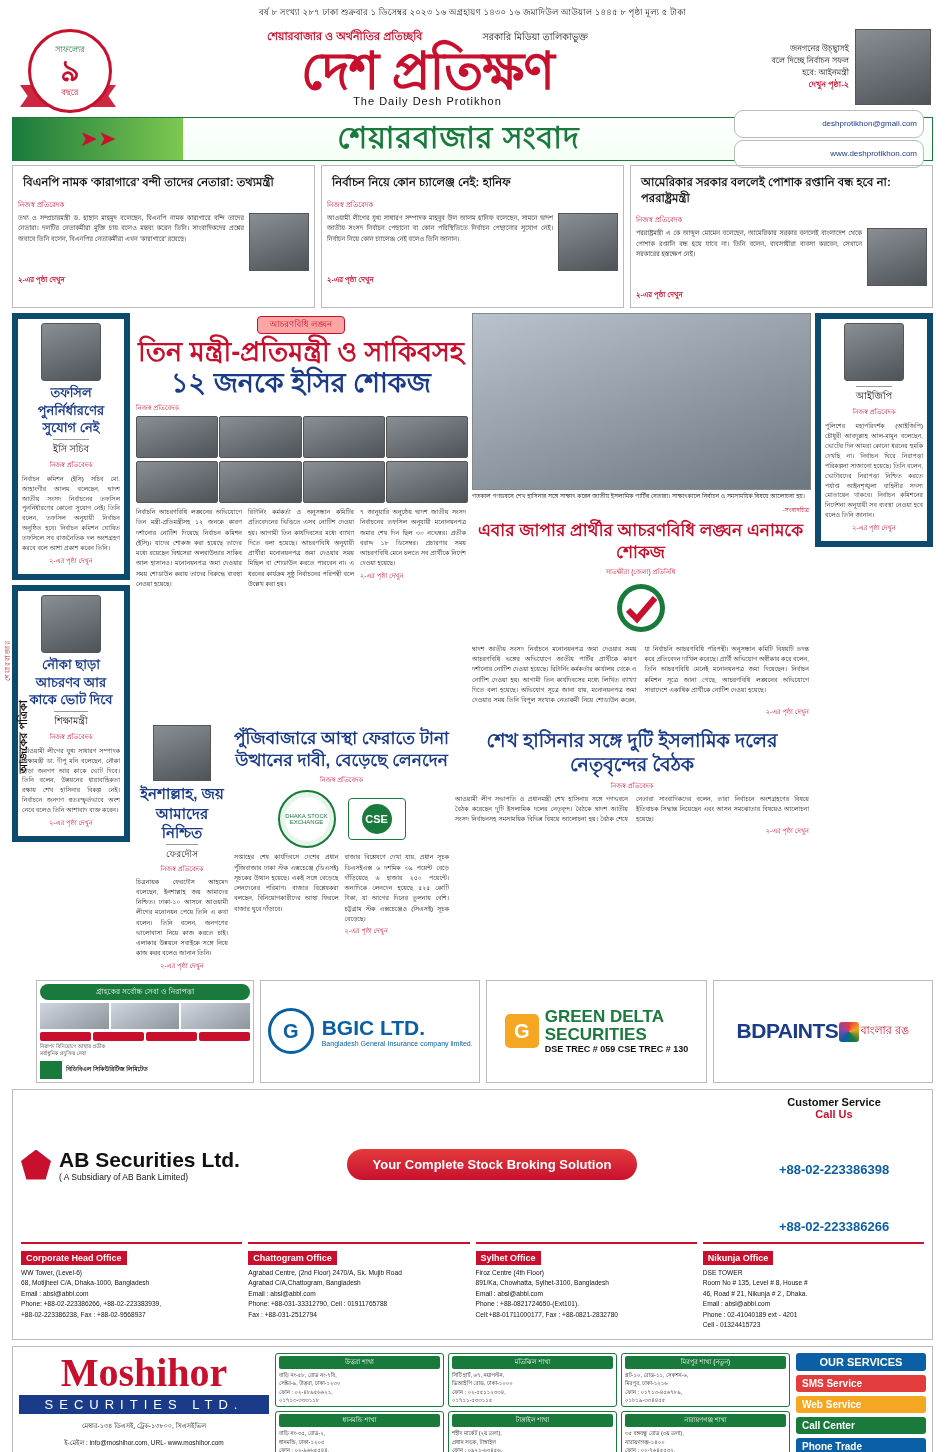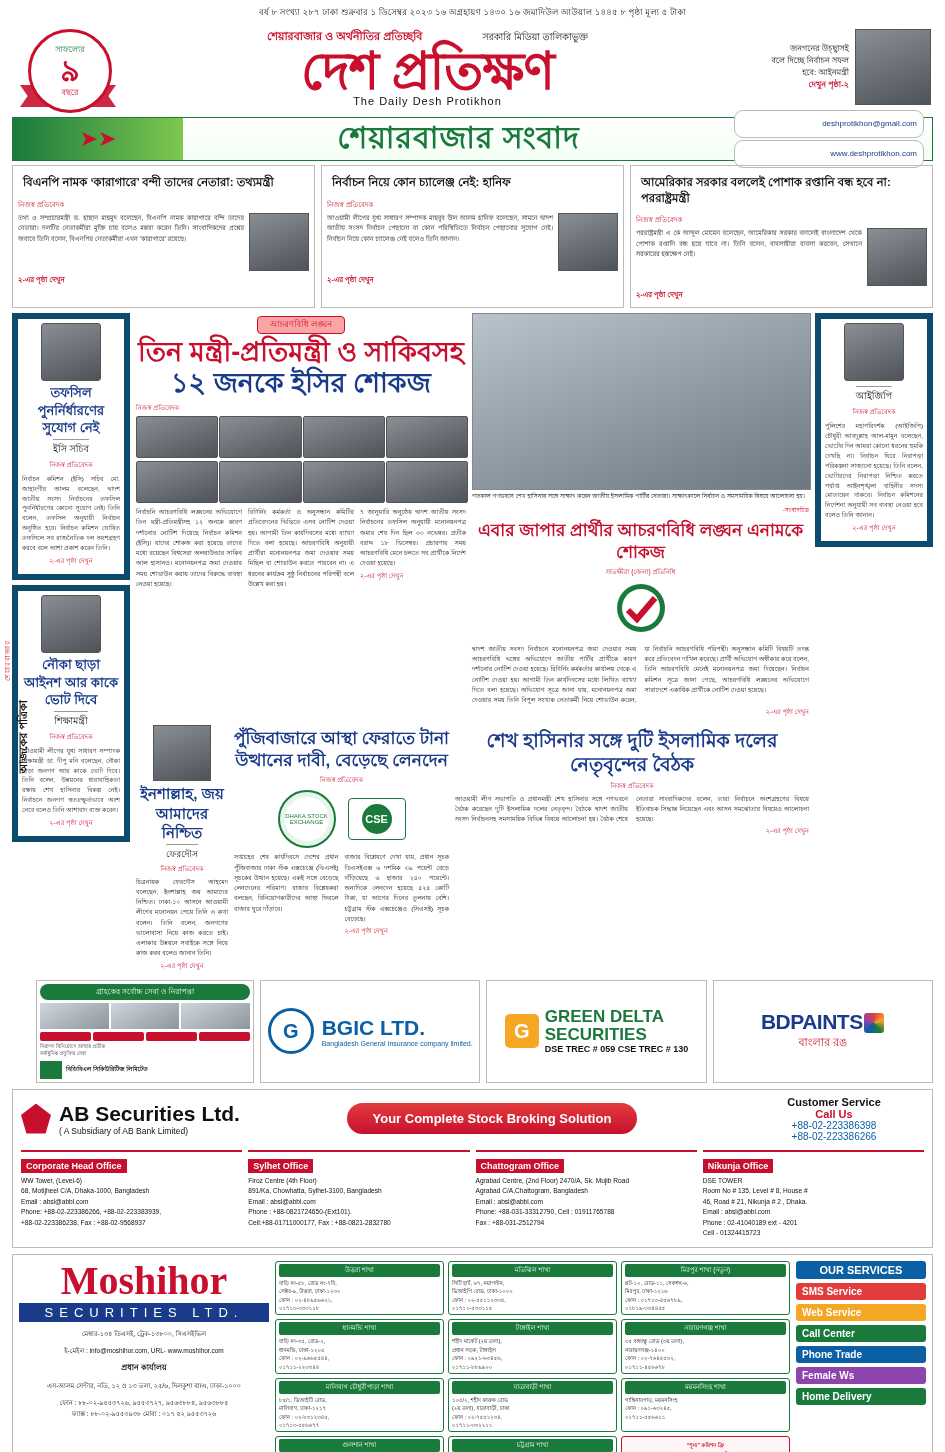--- a/index.html
+++ b/index.html
@@ -103,37 +103,37 @@
   .ad1 .foot .lg{width:22px;height:18px;background:#1a7a3c;}
   .ad1 .foot .tx{font-size:6px;font-weight:bold;}
   .ad2{flex:1;display:flex;align-items:center;justify-content:center;gap:8px;}
   .bgic-mark{width:40px;height:40px;border:3px solid #0b5fa4;border-radius:50%;display:flex;align-items:center;justify-content:center;color:#0b5fa4;font-size:20px;font-weight:bold;}
   .bgic-t1{font-size:21px;font-weight:bold;color:#0b5fa4;}
   .bgic-t2{font-size:7px;color:#0b5fa4;}
   .ad3{flex:1;display:flex;align-items:center;justify-content:center;gap:6px;}
   .gd-mark{width:34px;height:34px;background:#f5a623;border-radius:5px;display:flex;align-items:center;justify-content:center;color:#fff;font-size:20px;font-weight:bold;}
   .gd-t1{font-size:17px;font-weight:bold;color:#1a7a3c;line-height:1.05;}
   .gd-t2{font-size:9px;font-weight:bold;color:#111;}
-  .ad4{flex:1;display:flex;flex-direction:column;align-items:center;justify-content:center;}
+  .ad4{flex:1;display:flex;flex-direction:row;align-items:center;justify-content:center;}
   .bd-t{font-size:21px;font-weight:bold;color:#1a3a8a;letter-spacing:-0.5px;}
   .bd-fan{display:inline-block;width:20px;height:20px;background:conic-gradient(#e23c3c,#f5a623,#1a7a3c,#0b5fa4,#8e44ad,#e23c3c);border-radius:3px;vertical-align:-4px;margin:0 1px;}
   .bd-sub{font-size:11px;color:#c8102e;}
 
   
   .absec{margin:6px 12px 0;border:1px solid #bbb;padding:6px 8px 8px;}
   .ab-top{display:flex;align-items:center;}
   .ab-logo{width:30px;height:30px;background:#c8102e;clip-path:polygon(50% 0,100% 38%,82% 100%,18% 100%,0 38%);margin-right:8px;}
   .ab-name{font-size:21px;font-weight:bold;}
   .ab-sub{font-size:8.5px;}
   .ab-pill{flex:1;display:flex;justify-content:center;}
   .ab-pill span{background:linear-gradient(#e23c3c,#c8102e);color:#fff;font-size:13px;font-weight:bold;padding:8px 26px;border-radius:20px;}
   .ab-cs{width:180px;text-align:center;font-size:10px;}
   .ab-cs .h{font-weight:bold;font-size:11px;}
   .ab-cs .call{color:#c8102e;font-weight:bold;font-size:11px;}
-  .ab-cs .num{color:#0b5fa4;font-weight:normal;font-size:10px;}
+  .ab-cs .num{color:#0b5fa4;font-weight:bold;font-size:13px;margin-top:42px;}
   .ab-offices{display:flex;gap:6px;margin-top:8px;}
   .office{flex:1;border-top:2px solid #c8102e;padding-top:3px;}
   .office .oh{background:#c8102e;color:#fff;font-size:9px;font-weight:bold;padding:2px 5px;display:inline-block;}
   .office p{margin:3px 0 0;font-size:6.6px;line-height:1.6;}
 
   
   .mosh{margin:6px 12px 8px;border:1px solid #bbb;display:flex;padding:6px;gap:6px;background:#fff;}
   .mosh-left{width:250px;flex:0 0 250px;text-align:center;}
   .mosh-name{font-size:40px;font-weight:bold;color:#c8102e;font-family:"Liberation Serif",serif;line-height:1;}
   .mosh-sub{background:#1a3a8a;color:#fff;font-size:13px;letter-spacing:6px;padding:2px 0;margin-top:2px;}
@@ -232,21 +232,21 @@
       <div class="sidebox">
         <div class="photo ph"></div>
         <h4>তফসিল পুনর্নির্ধারণের সুযোগ নেই</h4>
         <div class="who">ইসি সচিব</div>
         <div class="byline">নিজস্ব প্রতিবেদক</div>
         <p>নির্বাচন কমিশন (ইসি) সচিব মো. জাহাংগীর আলম বলেছেন, দ্বাদশ জাতীয় সংসদ নির্বাচনের তফসিল পুনর্নির্ধারণের কোনো সুযোগ নেই। তিনি বলেন, তফসিল অনুযায়ী নির্বাচন অনুষ্ঠিত হবে। নির্বাচন কমিশন ঘোষিত তফসিলে সব রাজনৈতিক দল অংশগ্রহণ করবে বলে আশা প্রকাশ করেন তিনি।</p>
         <div class="byline">২-এর পৃষ্ঠা দেখুন</div>
       </div>
       <div class="sidebox">
         <div class="photo ph"></div>
-        <h4>নৌকা ছাড়া আইনশ আর কাকে ভোট দিবে</h4>
+        <h4>নৌকা ছাড়া আচরণব আর কাকে ভোট দিবে</h4>
         <div class="who">শিক্ষামন্ত্রী</div>
         <div class="byline">নিজস্ব প্রতিবেদক</div>
         <p>আওয়ামী লীগের যুগ্ম সাধারণ সম্পাদক শিক্ষামন্ত্রী ডা. দীপু মনি বলেছেন, নৌকা ছাড়া জনগণ আর কাকে ভোট দিবে। তিনি বলেন, উন্নয়নের ধারাবাহিকতা রক্ষায় শেখ হাসিনার বিকল্প নেই। নির্বাচনে জনগণ স্বতঃস্ফূর্তভাবে অংশ নেবে বলেও তিনি আশাবাদ ব্যক্ত করেন।</p>
         <div class="byline">২-এর পৃষ্ঠা দেখুন</div>
       </div>
     </div>
 
     <div class="colC">
       <div style="display:flex;gap:6px;">
 
@@ -416,34 +416,34 @@
     <div class="ab-offices">
       <div class="office">
         <div class="oh">Corporate Head Office</div>
         <p style="white-space:pre-line">WW Tower, (Level-6)
 68, Motijheel C/A, Dhaka-1000, Bangladesh
 Email : absl@abbl.com
 Phone: +88-02-223386266, +88-02-223383939,
 +88-02-223386238,  Fax : +88-02-9568937</p>
       </div>
       <div class="office">
+        <div class="oh">Chattogram Office</div>
+        <p style="white-space:pre-line">Agrabad Centre, (2nd Floor) 2470/A, Sk. Mujib Road
+Agrabad C/A,Chattogram, Bangladesh
+Email : absl@abbl.com
+Phone: +88-031-33312790, Cell : 01911765788
+Fax : +88-031-2512794</p>
+      </div>
+      <div class="office">
         <div class="oh">Sylhet Office</div>
         <p style="white-space:pre-line">Firoz Centre (4th Floor)
 891/Ka, Chowhatta, Sylhet-3100, Bangladesh
 Email : absl@abbl.com
 Phone : +88-0821724650-(Ext101).
 Cell:+88-01711000177, Fax : +88-0821-2832780</p>
-      </div>
-      <div class="office">
-        <div class="oh">Chattogram Office</div>
-        <p style="white-space:pre-line">Agrabad Centre, (2nd Floor) 2470/A, Sk. Mujib Road
-Agrabad C/A,Chattogram, Bangladesh
-Email : absl@abbl.com
-Phone: +88-031-33312790, Cell : 01911765788
-Fax : +88-031-2512794</p>
       </div>
       <div class="office">
         <div class="oh">Nikunja Office</div>
         <p style="white-space:pre-line">DSE TOWER
 Room No # 135, Level # 8, House #
 46, Road # 21, Nikunja # 2 , Dhaka.
 Email : absl@abbl.com
 Phone : 02-41040189 ext - 4201
 Cell - 01324415723</p>
       </div>

